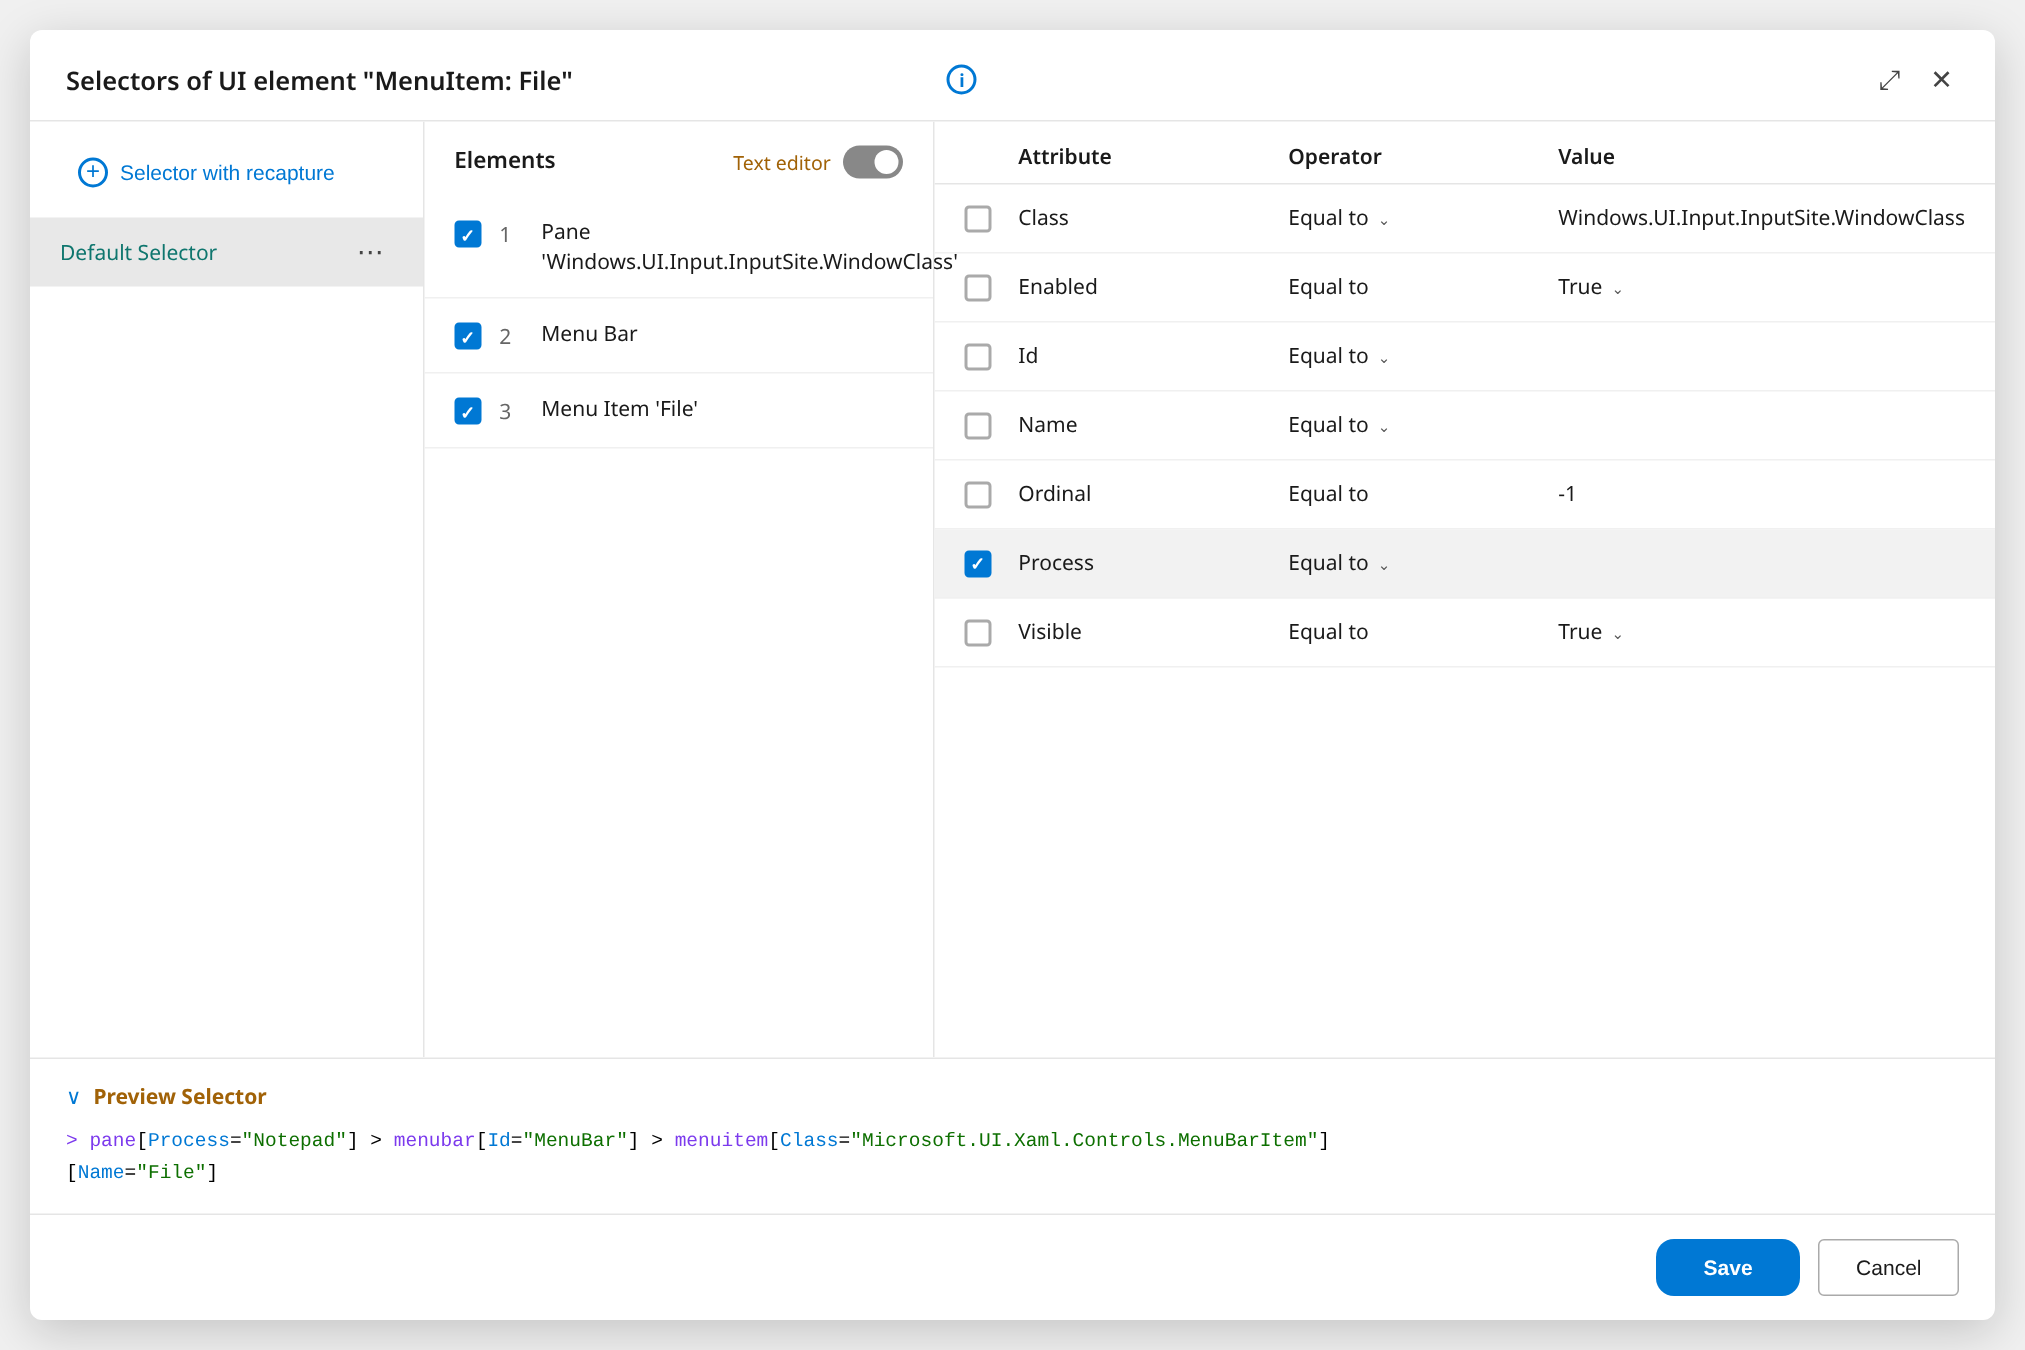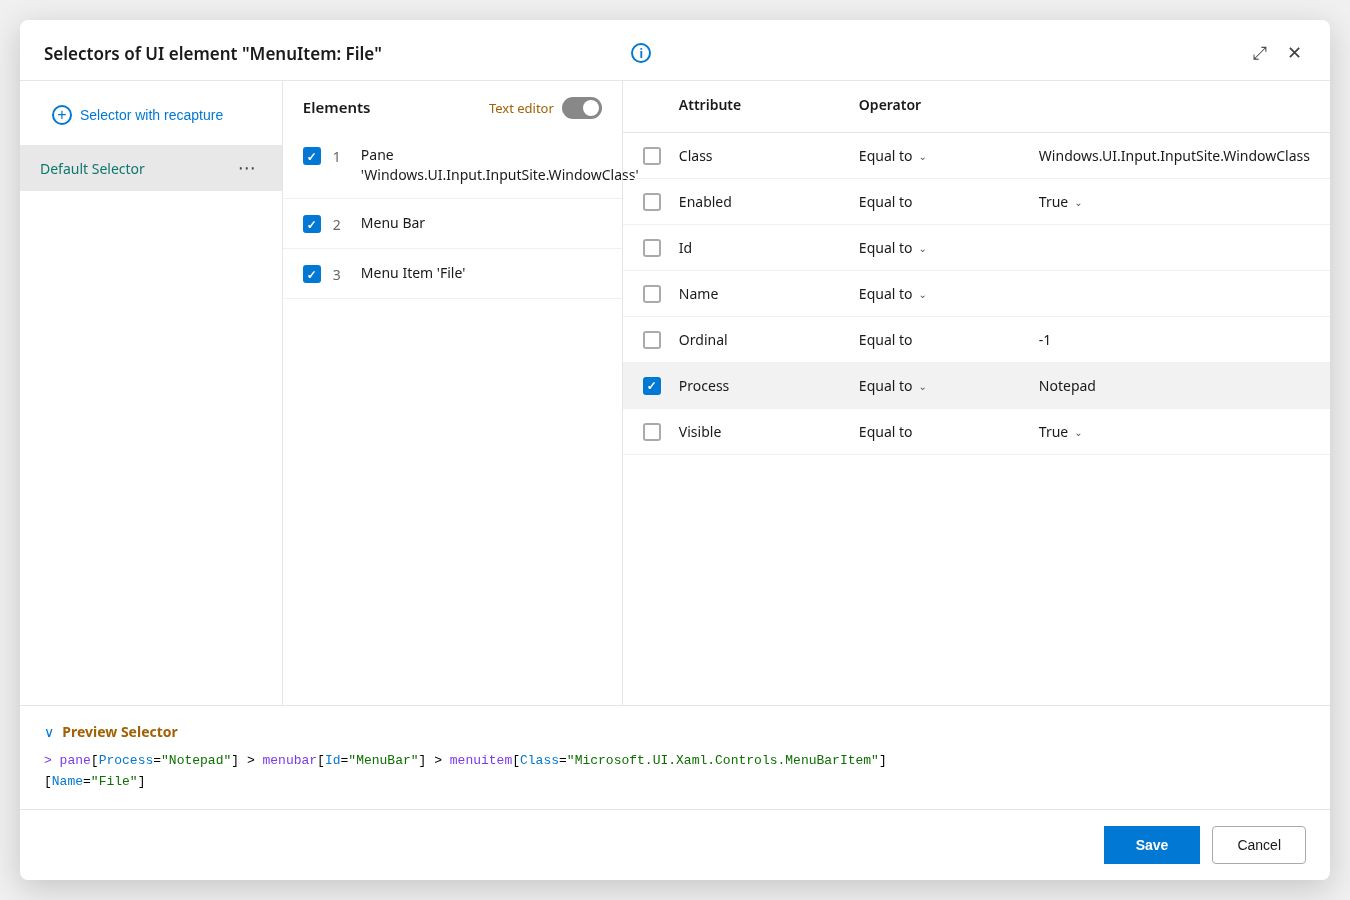--- a/index.html
+++ b/index.html
@@ -216,21 +216,21 @@
       display: flex;
       flex-direction: column;
     }
     .attributes-table {
       flex: 1;
       overflow-y: auto;
     }
     .attr-header-row {
       display: grid;
       grid-template-columns: 36px 180px 180px 1fr;
-      padding: 14px 20px 18px 20px;
+      padding: 14px 20px 8px 20px;
       border-bottom: 1px solid #e5e5e5;
     }
     .attr-header-cell {
       font-size: 14px;
       font-weight: 600;
       color: #1a1a1a;
     }
     .attr-row {
       display: grid;
       grid-template-columns: 36px 180px 180px 1fr;
@@ -315,21 +315,21 @@
       display: flex;
       justify-content: flex-end;
       gap: 12px;
       padding: 16px 24px;
       border-top: 1px solid #e5e5e5;
     }
     .btn-primary {
       background: #0078d4;
       color: white;
       border: none;
-      border-radius: 0;
+      border-radius: 12px;
       padding: 10px 32px;
       font-size: 14px;
       font-weight: 600;
       cursor: pointer;
     }
     .btn-secondary {
       background: white;
       color: #1a1a1a;
       border: 1px solid #aaa;
       border-radius: 4px;
@@ -399,20 +399,21 @@
           </div>
         </div>
     </div>
 
     <div class="right-panel">
       <div class="attributes-table">
         <div class="attr-header-row">
           <div></div>
           <div class="attr-header-cell">Attribute</div>
           <div class="attr-header-cell">Operator</div>
+          <div class="attr-header-cell">Value</div>
         </div>
         <div id="attr-rows-container">
         <div class="attr-row">
               <div class="attr-checkbox-empty"></div>
               <span class="attr-name">Class</span>
               <div class="attr-operator">
                 <span>Equal to</span>
                 <span class="chevron-down">⌄</span>
               </div>
               <div class="attr-value">
@@ -463,23 +464,20 @@
               </div>
             </div>
             <div class="attr-row highlighted">
               <div class="attr-checkbox">
                 <span class="checkmark">✓</span>
               </div>
               <span class="attr-name">Process</span>
               <div class="attr-operator">
                 <span>Equal to</span>
                 <span class="chevron-down">⌄</span>
-              </div>
-              <div class="attr-value">
-                <span>Notepad</span>
               </div>
             </div>
             <div class="attr-row">
               <div class="attr-checkbox-empty"></div>
               <span class="attr-name">Visible</span>
               <div class="attr-operator">
                 <span>Equal to</span>
               </div>
               <div class="attr-value">
                 <span>True</span>

